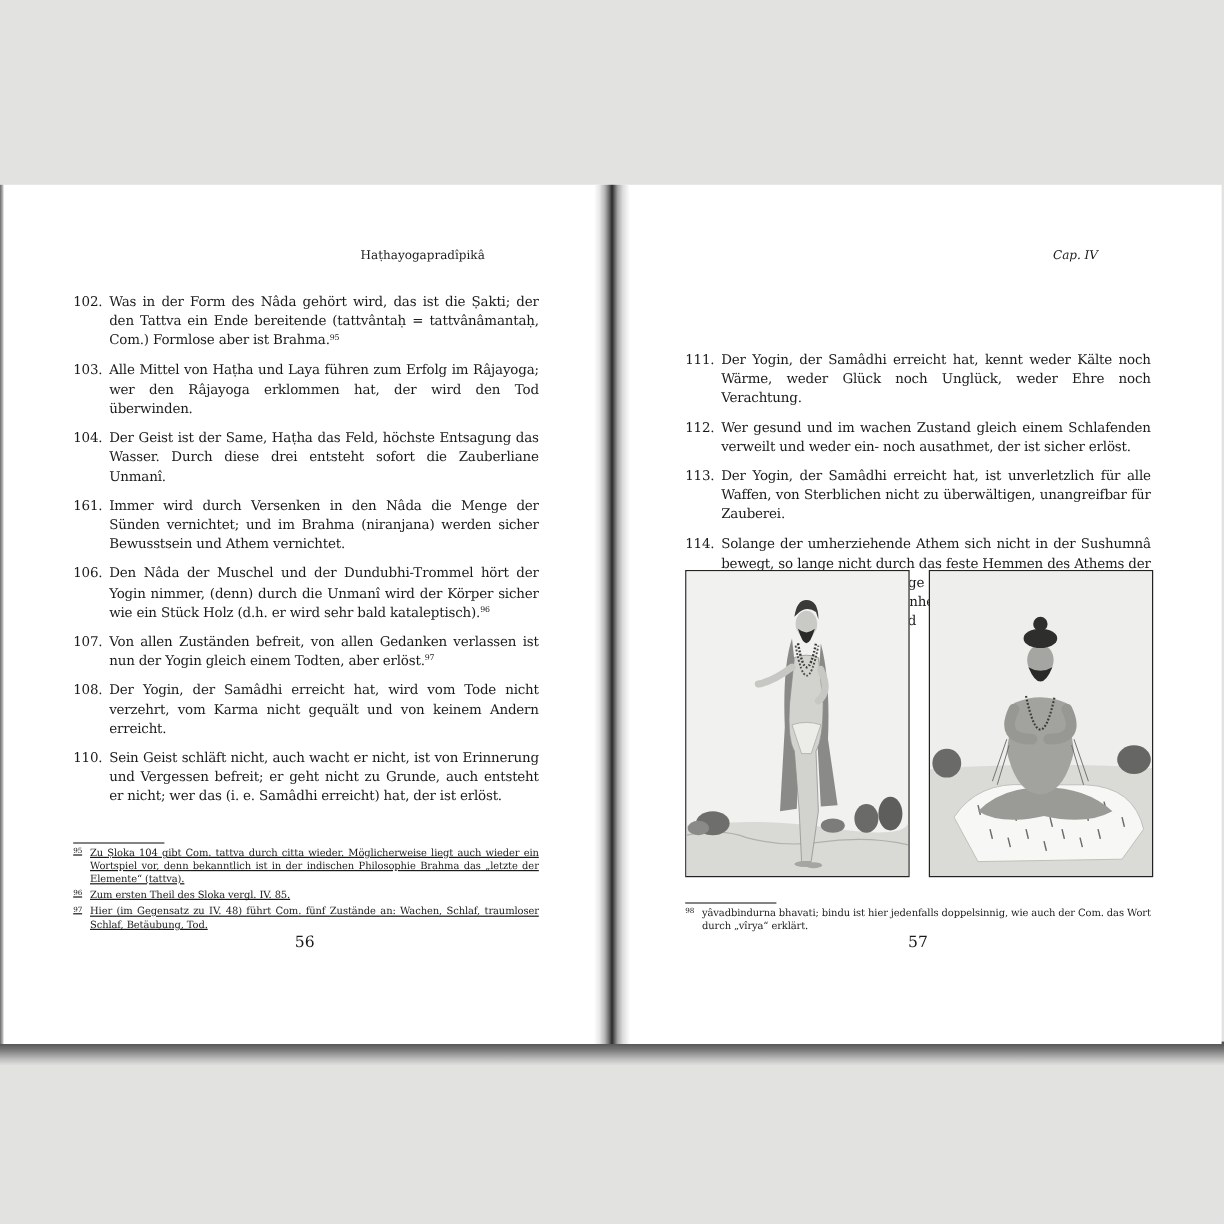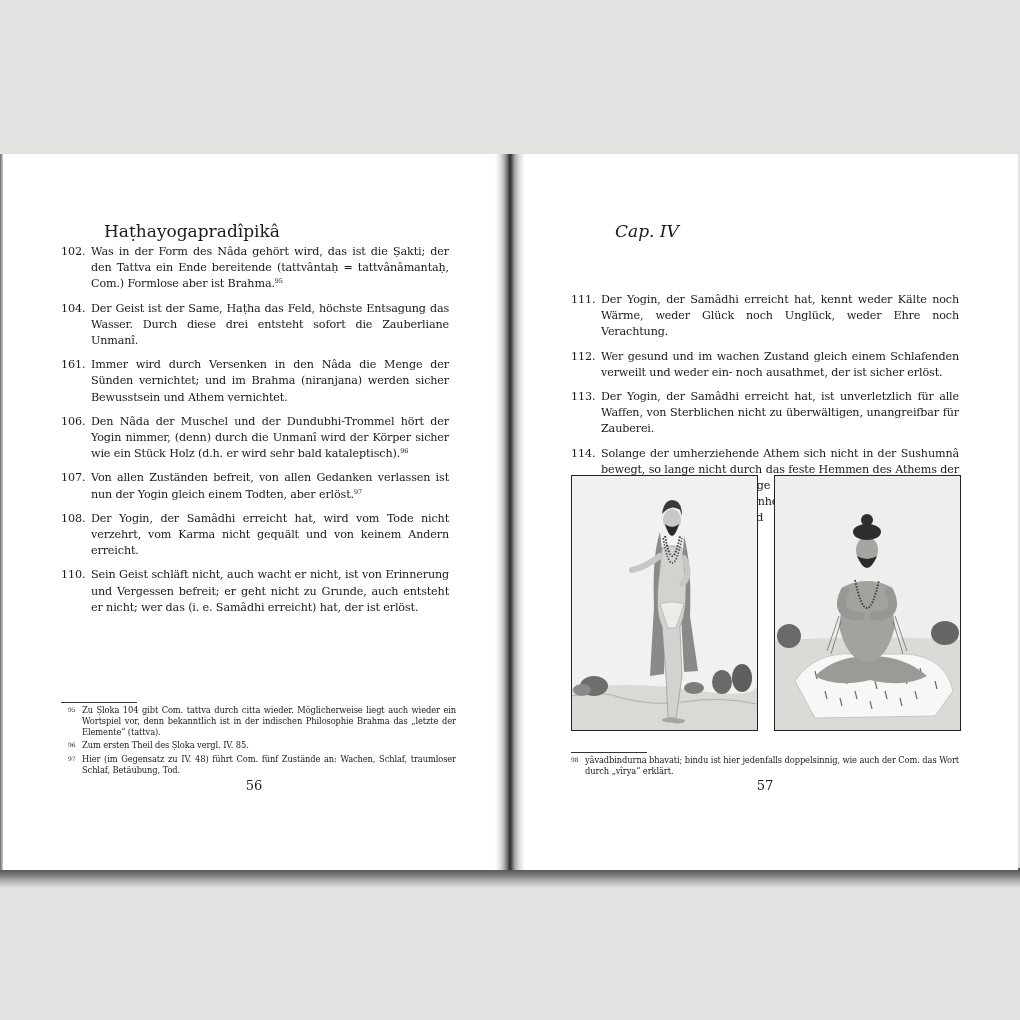--- a/index.html
+++ b/index.html
@@ -22,40 +22,40 @@
     position: absolute; left: 0; top: 154px; width: 3px; height: 716px;
     background: linear-gradient(to right, #6a6a6a, #d0d0d0);
   }
   .spine {
     position: absolute; top: 154px; left: 495px; width: 30px; height: 716px;
     background: linear-gradient(to right,
       #ffffff 0%, #e8e8e8 15%, #b5b5b5 30%, #6a6a6a 42%, #2a2a2a 50%,
       #5a5a5a 56%, #a8a8a8 66%, #dcdcdc 80%, #ffffff 100%);
   }
   .running-head {
-    position: absolute; top: 221px; font-size: 17px; text-align: left;
+    position: absolute; top: 208px; font-size: 10px; text-align: right;
     width: 300px;
   }
   .running-head.left { left: 104px; }
   .running-head.right { left: 615px; font-style: italic; }
   .verses { position: absolute; top: 244px; width: 388px; }
   .verses.left { left: 61px; }
   .verses.right { left: 571px; margin-top: 48px; }
   .verse {
     display: flex; font-size: 11.2px; line-height: 16.2px; margin-bottom: 8px;
     letter-spacing: -0.15px;
   }
   .verse .num { width: 30px; flex: none; }
   .verse .txt { flex: 1; text-align: justify; hyphens: manual; }
   sup { font-size: 6.5px; line-height: 0; vertical-align: 4px; }
   .fn-rule { position: absolute; height: 1px; width: 76px; background: #333; }
   .fn-rule.left { left: 61px; top: 702px; }
   .fn-rule.right { left: 571px; top: 752px; }
   .footnotes { position: absolute; width: 388px; }
-  .footnotes.left { left: 68px; top: 705px; }
+  .footnotes.left { left: 61px; top: 705px; text-decoration: underline; }
   .footnotes.right { left: 571px; top: 755px; }
   .fn { display: flex; font-size: 8.3px; line-height: 10.8px; margin-bottom: 3px; letter-spacing: -0.1px; }
   .fn .fnum { width: 14px; flex: none; font-size: 6px; vertical-align: top; line-height: 10px; }
   .fn .ftxt { flex: 1; text-align: justify; }
   .folio { position: absolute; top: 778px; font-size: 13px; width: 60px; text-align: center; }
   .folio.left { left: 224px; }
   .folio.right { left: 735px; }
   .plate {
     position: absolute; top: 475px; height: 254px; border: 1px solid #222;
     background: #f3f3f1; overflow: hidden;
@@ -72,20 +72,24 @@
 <div class="page right"></div>
 <div class="left-edge"></div>
 <div class="spine"></div>
 
 <div class="running-head left">Haṭhayogapradîpikâ</div>
 
 <div class="verses left">
   <div class="verse">
       <span class="num">102.</span>
       <span class="txt"><span>Was in der Form des Nâda gehört wird, das ist die Ṣakti; der den Tattva ein Ende bereitende (tattvântaḥ = tattvânâmantaḥ, Com.) Formlose aber ist Brahma.</span><sup>95</sup></span>
+    </div>
+  <div class="verse">
+      <span class="num">103.</span>
+      <span class="txt">Alle Mittel von Haṭha und Laya führen zum Erfolg im Râjayoga; wer den Râjayoga erklommen hat, der wird den Tod überwinden.</span>
     </div>
   <div class="verse">
       <span class="num">104.</span>
       <span class="txt">Der Geist ist der Same, Haṭha das Feld, höchste Entsagung das Wasser. Durch diese drei entsteht sofort die Zauberliane Unmanî.</span>
     </div>
   <div class="verse">
       <span class="num">161.</span>
       <span class="txt">Immer wird durch Versenken in den Nâda die Menge der Sünden vernich­tet; und im Brahma (niranjana) werden sicher Bewusstsein und Athem vernichtet.</span>
     </div>
   <div class="verse">

